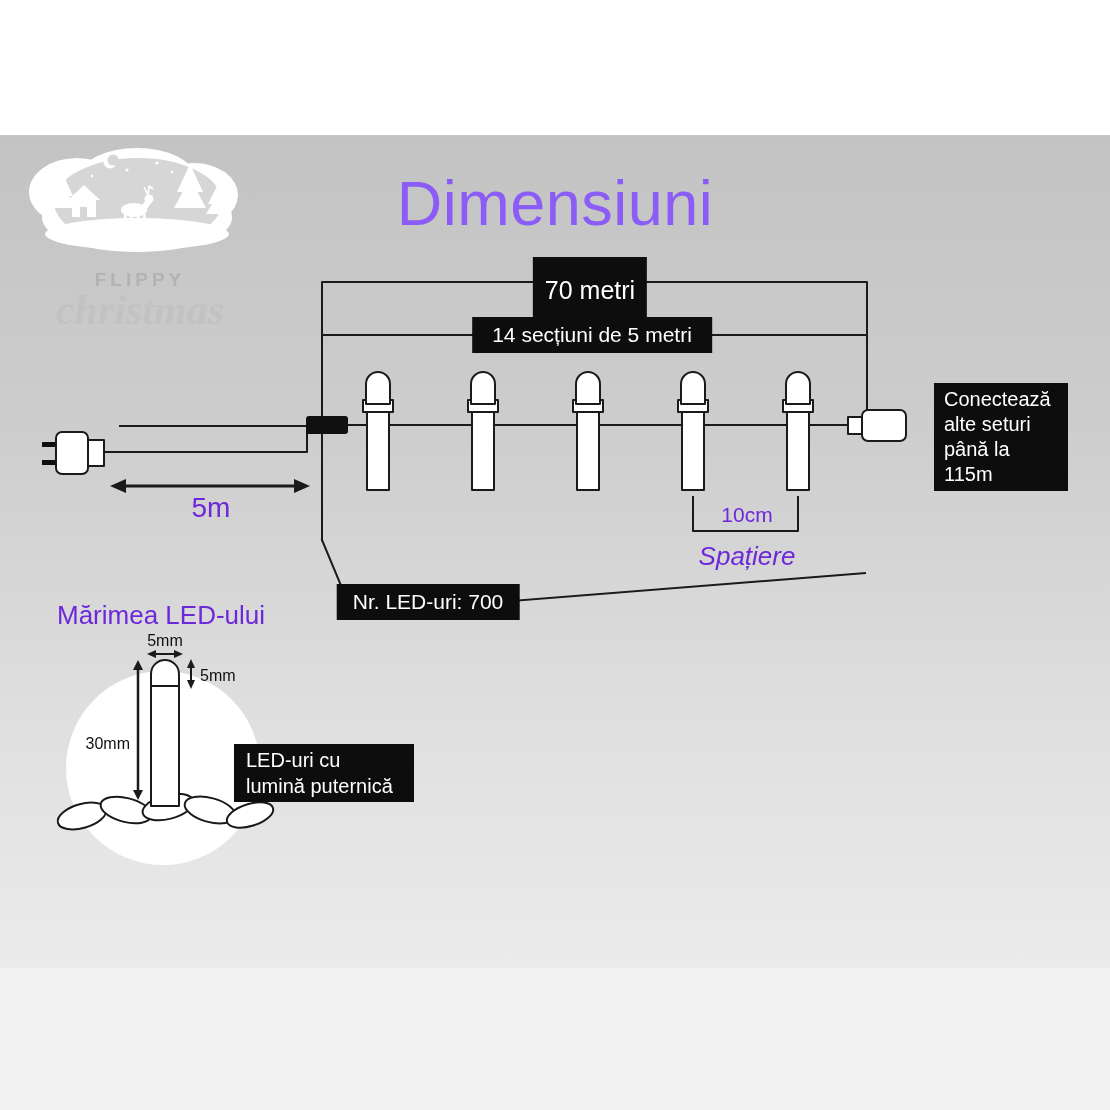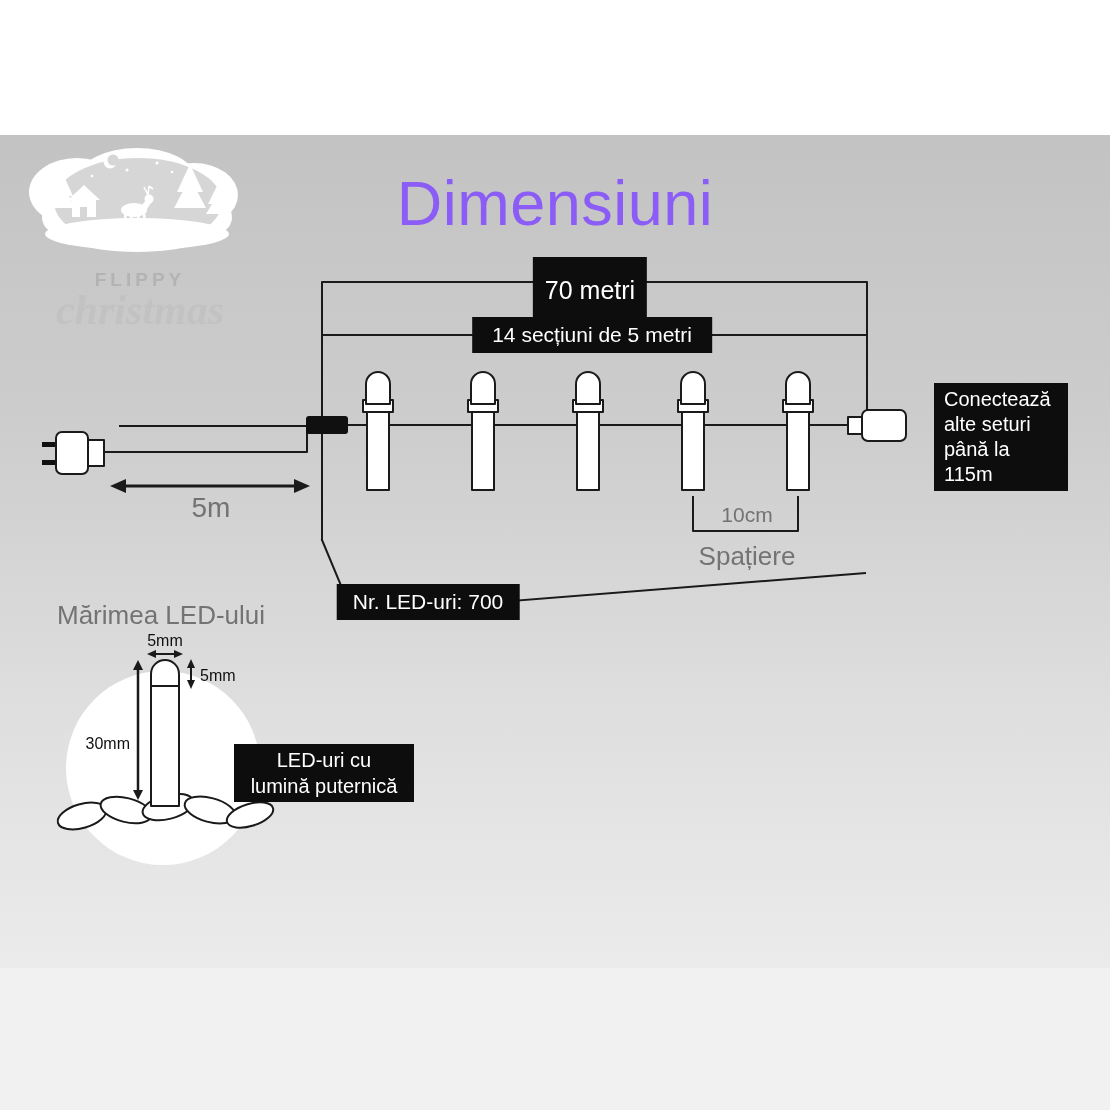--- a/index.html
+++ b/index.html
@@ -9,35 +9,35 @@
   .bg-gray   { position:absolute; left:0; top:135px; width:1110px; height:833px; z-index:0;
                background:linear-gradient(180deg,#c3c3c3 0%,#cdcdcd 35%,#e0e0e0 72%,#ebebeb 100%); }
   .bg-bottom { position:absolute; left:0; top:968px; width:1110px; height:142px; z-index:0; background:#f1f1f1; }
 
   .title { position:absolute; top:167px; left:0; width:100%; text-align:center; z-index:2;
            font-size:63px; font-weight:500; color:#8b5cf6; letter-spacing:.5px; }
 
   svg.diagram { position:absolute; left:0; top:0; width:1110px; height:1110px; z-index:1; }
   svg.logo    { position:absolute; left:22px; top:140px; width:230px; height:200px; z-index:2; }
 
-  .txt { position:absolute; z-index:2; color:#737373; }
+  .txt { position:absolute; z-index:2; color:#6d28d9; }
   .black-label { position:absolute; z-index:2; background:#0d0d0d; color:#ffffff;
                  white-space:nowrap; text-align:center; }
 
   .label-70m      { left:590px; top:257px; transform:translateX(-50%); font-size:25px; padding:19px 12px; }
   .label-sections { left:592px; top:317px; transform:translateX(-50%); font-size:21px; padding:6px 20px; }
   .label-ledcount { left:428px; top:584px; transform:translateX(-50%); font-size:21px; padding:6px 16px; }
   .label-connect  { left:934px; top:383px; width:134px; font-size:20px; line-height:25px;
                     padding:4px 10px; white-space:normal; text-align:left; }
   .label-lednote  { left:234px; top:744px; width:180px; font-size:20px; line-height:26px;
-                    padding:3px 12px; white-space:normal; text-align:center; }
+                    padding:3px 12px; white-space:normal; text-align:left; }
 
   .len5m        { left:211px; top:492px; transform:translateX(-50%); font-size:28px; }
   .t10cm        { left:747px; top:503px; transform:translateX(-50%); font-size:21px; }
-  .spatiere     { left:747px; top:541px; transform:translateX(-50%); font-size:26px; }
+  .spatiere     { left:747px; top:541px; transform:translateX(-50%); font-size:26px;font-style:italic; }
   .size-heading { left:57px;  top:600px; font-size:26px; }
   .footer       { left:0; top:904px; width:100%; text-align:center; font-size:23px; color:#141414; }
 
   .logo-brand  { font-family:"Liberation Sans", sans-serif; font-weight:bold; letter-spacing:4px;
                  font-size:19px; fill:#b3b3b3; }
   .logo-script { font-family:"Liberation Serif", serif; font-style:italic; font-weight:bold;
                  font-size:42px; fill:#c2c2c2; }
   .svg-dim     { font-family:"Liberation Sans", sans-serif; font-size:16px; fill:#101010; }
 </style>
 </head>

